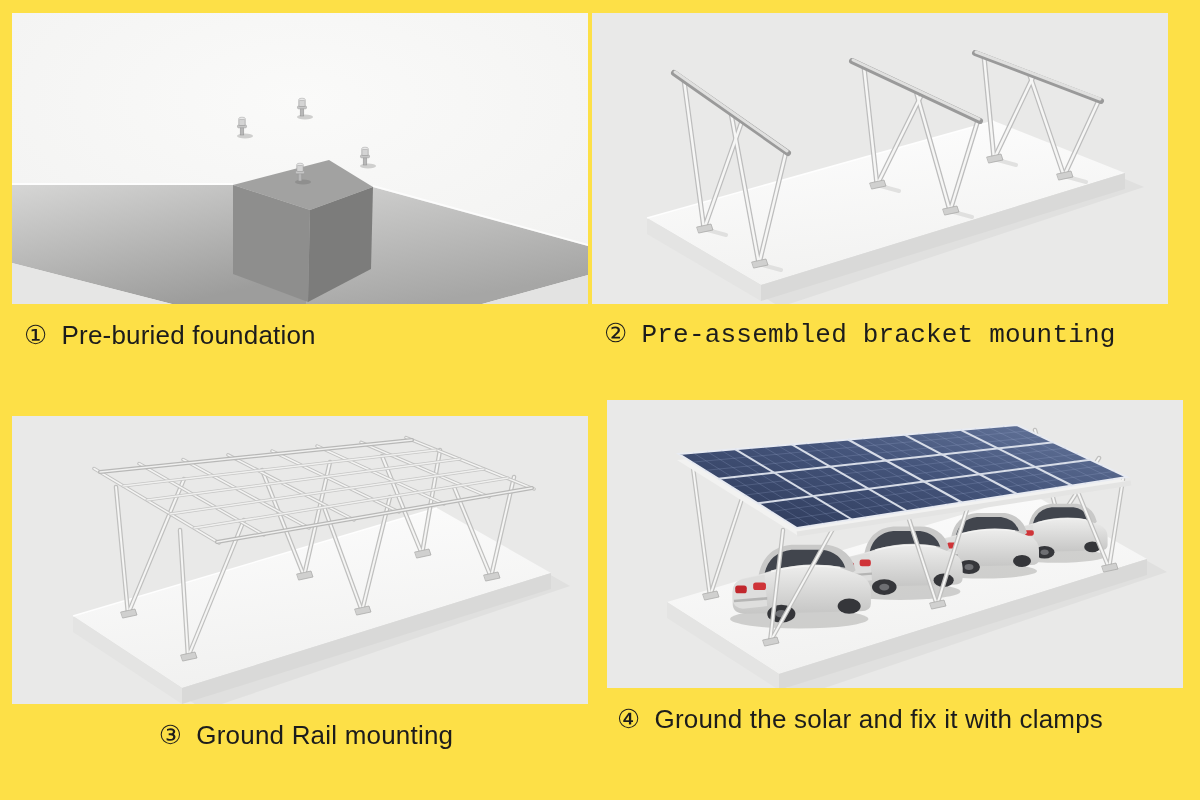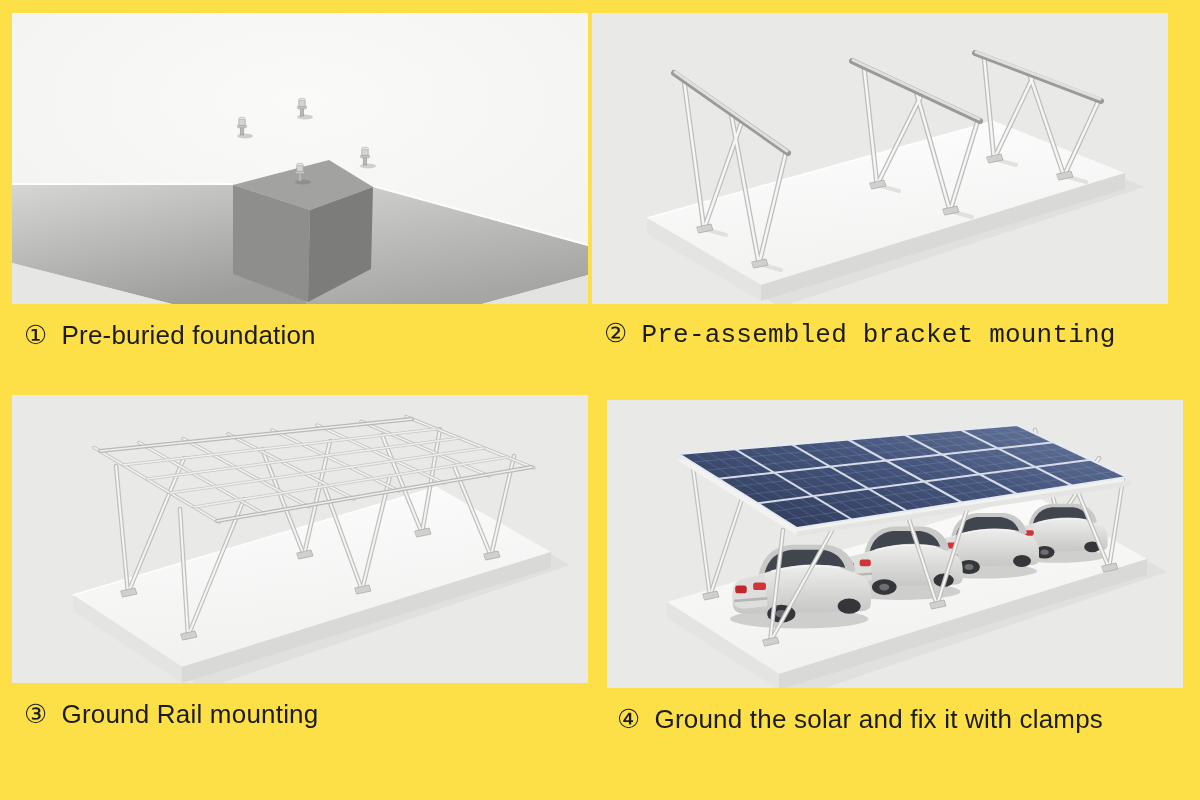--- a/index.html
+++ b/index.html
@@ -12,21 +12,21 @@
   .fig{margin:0;width:576px;overflow:hidden;line-height:0;}
   .fig svg{display:block;}
   .caption{
     margin:14px 0 0 12px;font-size:26px;line-height:34px;color:#1c1c1c;
     font-weight:400;letter-spacing:0.2px;
   }
   .caption .num{margin-right:14px;}
   #cap4{max-width:500px;margin-left:10px;}
   .p1{left:12px;top:13px;}
   .p2{left:592px;top:13px;font-family:Liberation Mono, monospace;}
-  .p3{left:12px;top:395px;}
+  .p3{left:12px;top:416px;text-align:center;}
   .p4{left:607px;top:400px;}
 </style>
 </head>
 <body>
 
 <main id="sheet">
 
   <section class="panel p1">
     <figure class="fig">
       <svg width="576" height="291" viewBox="0 0 576 291">

